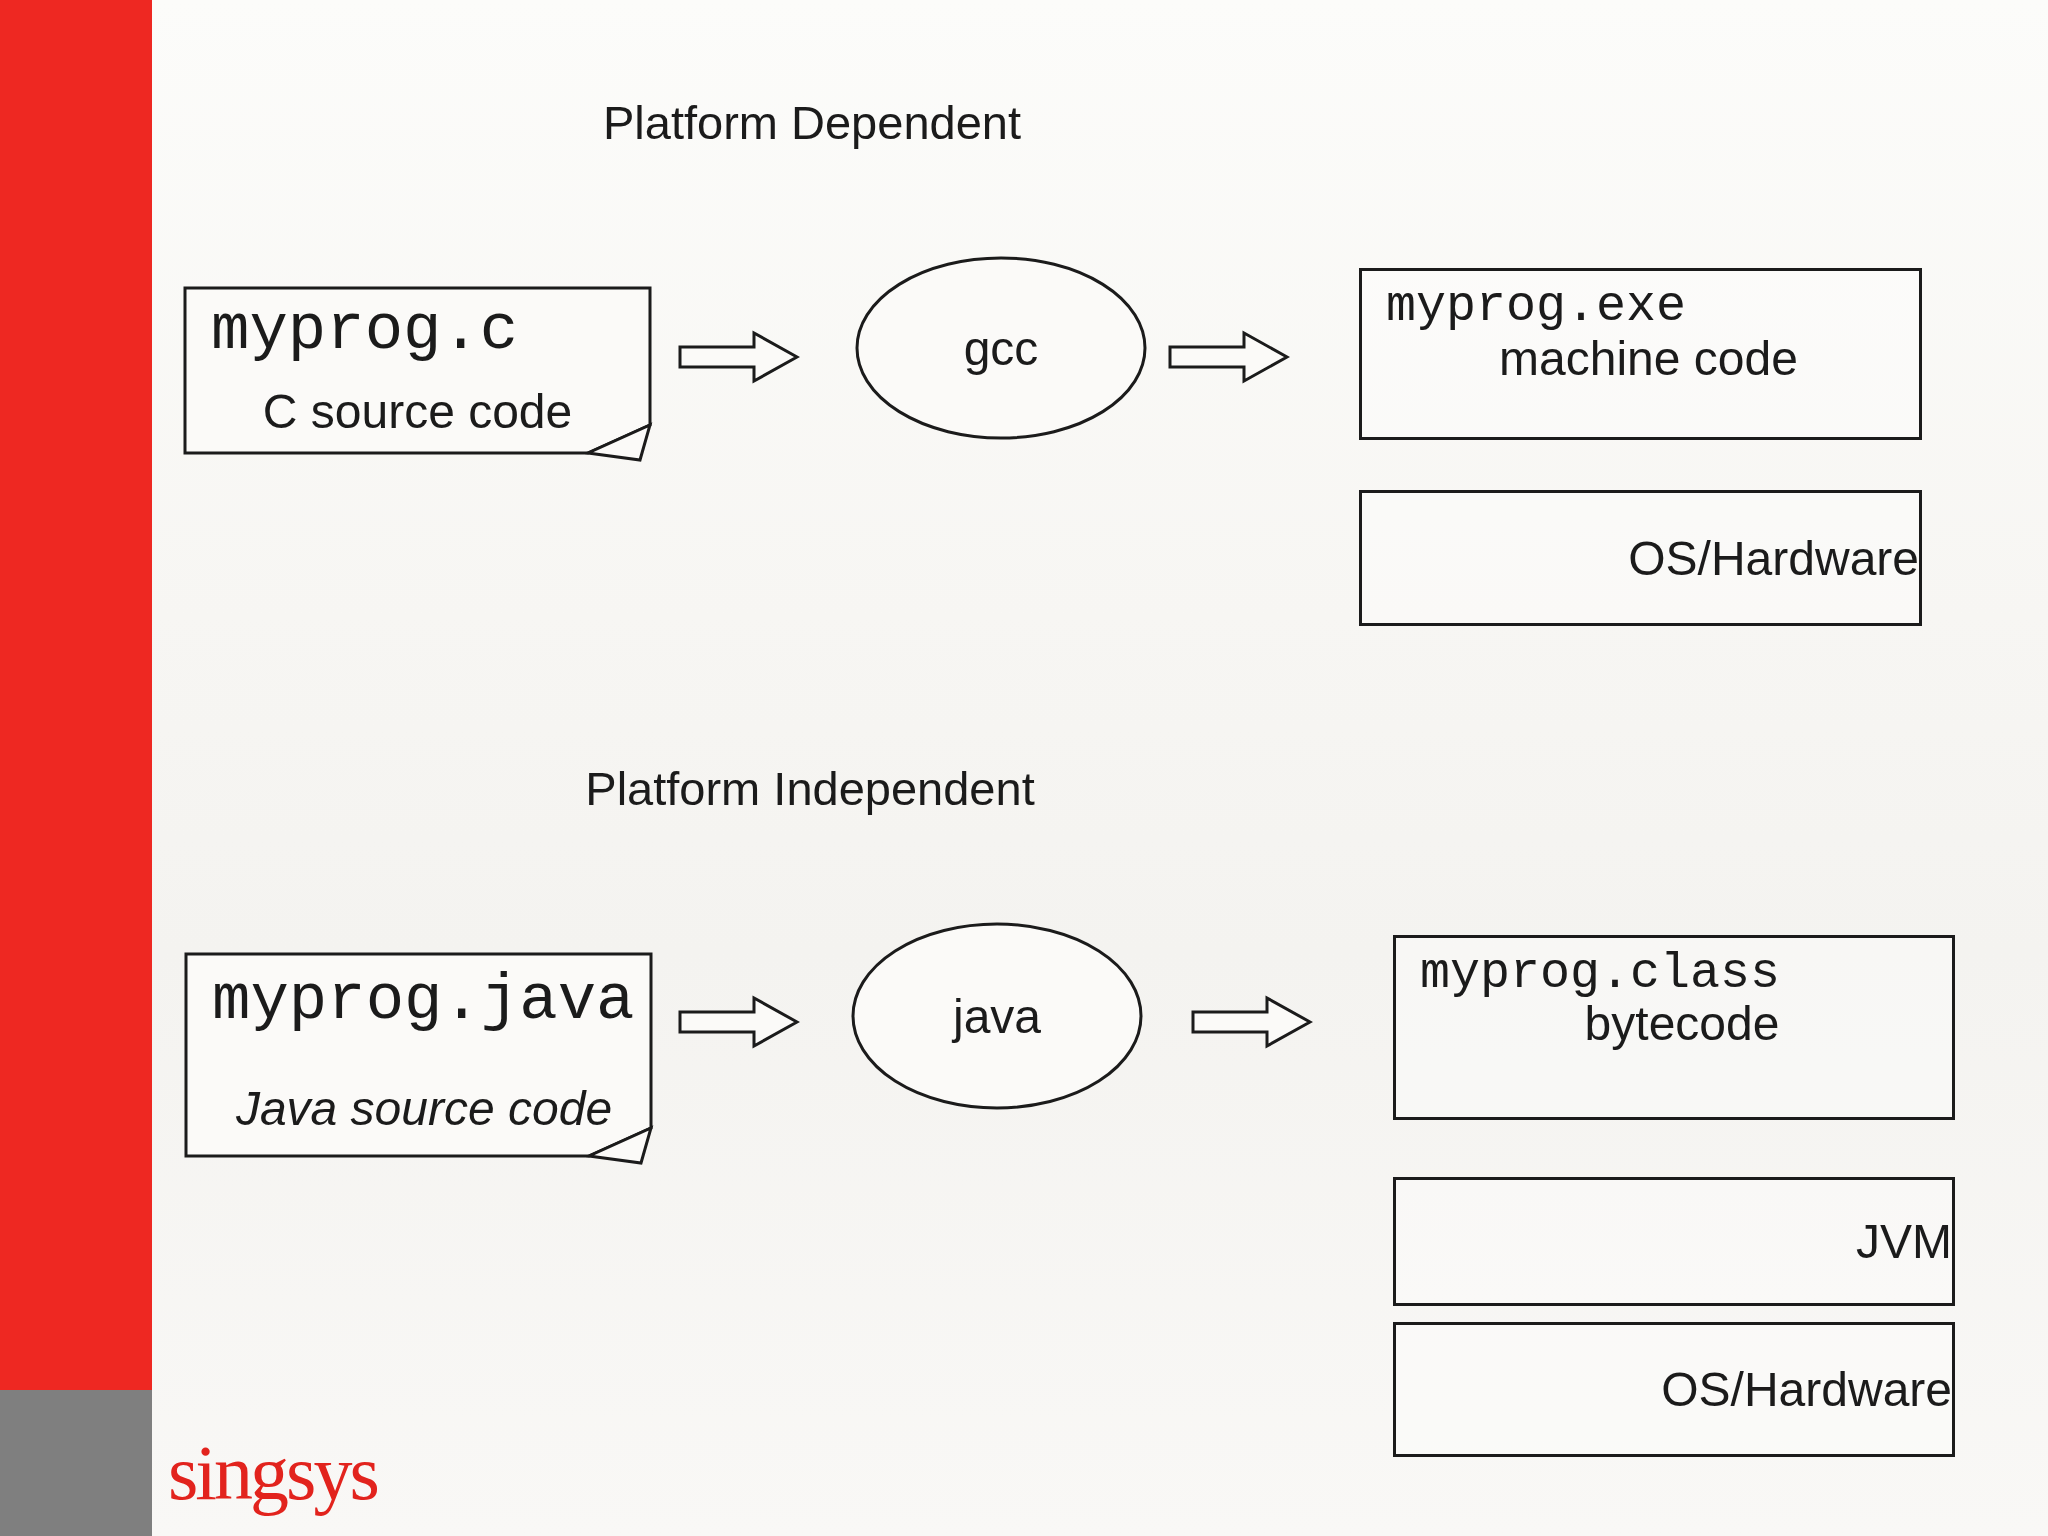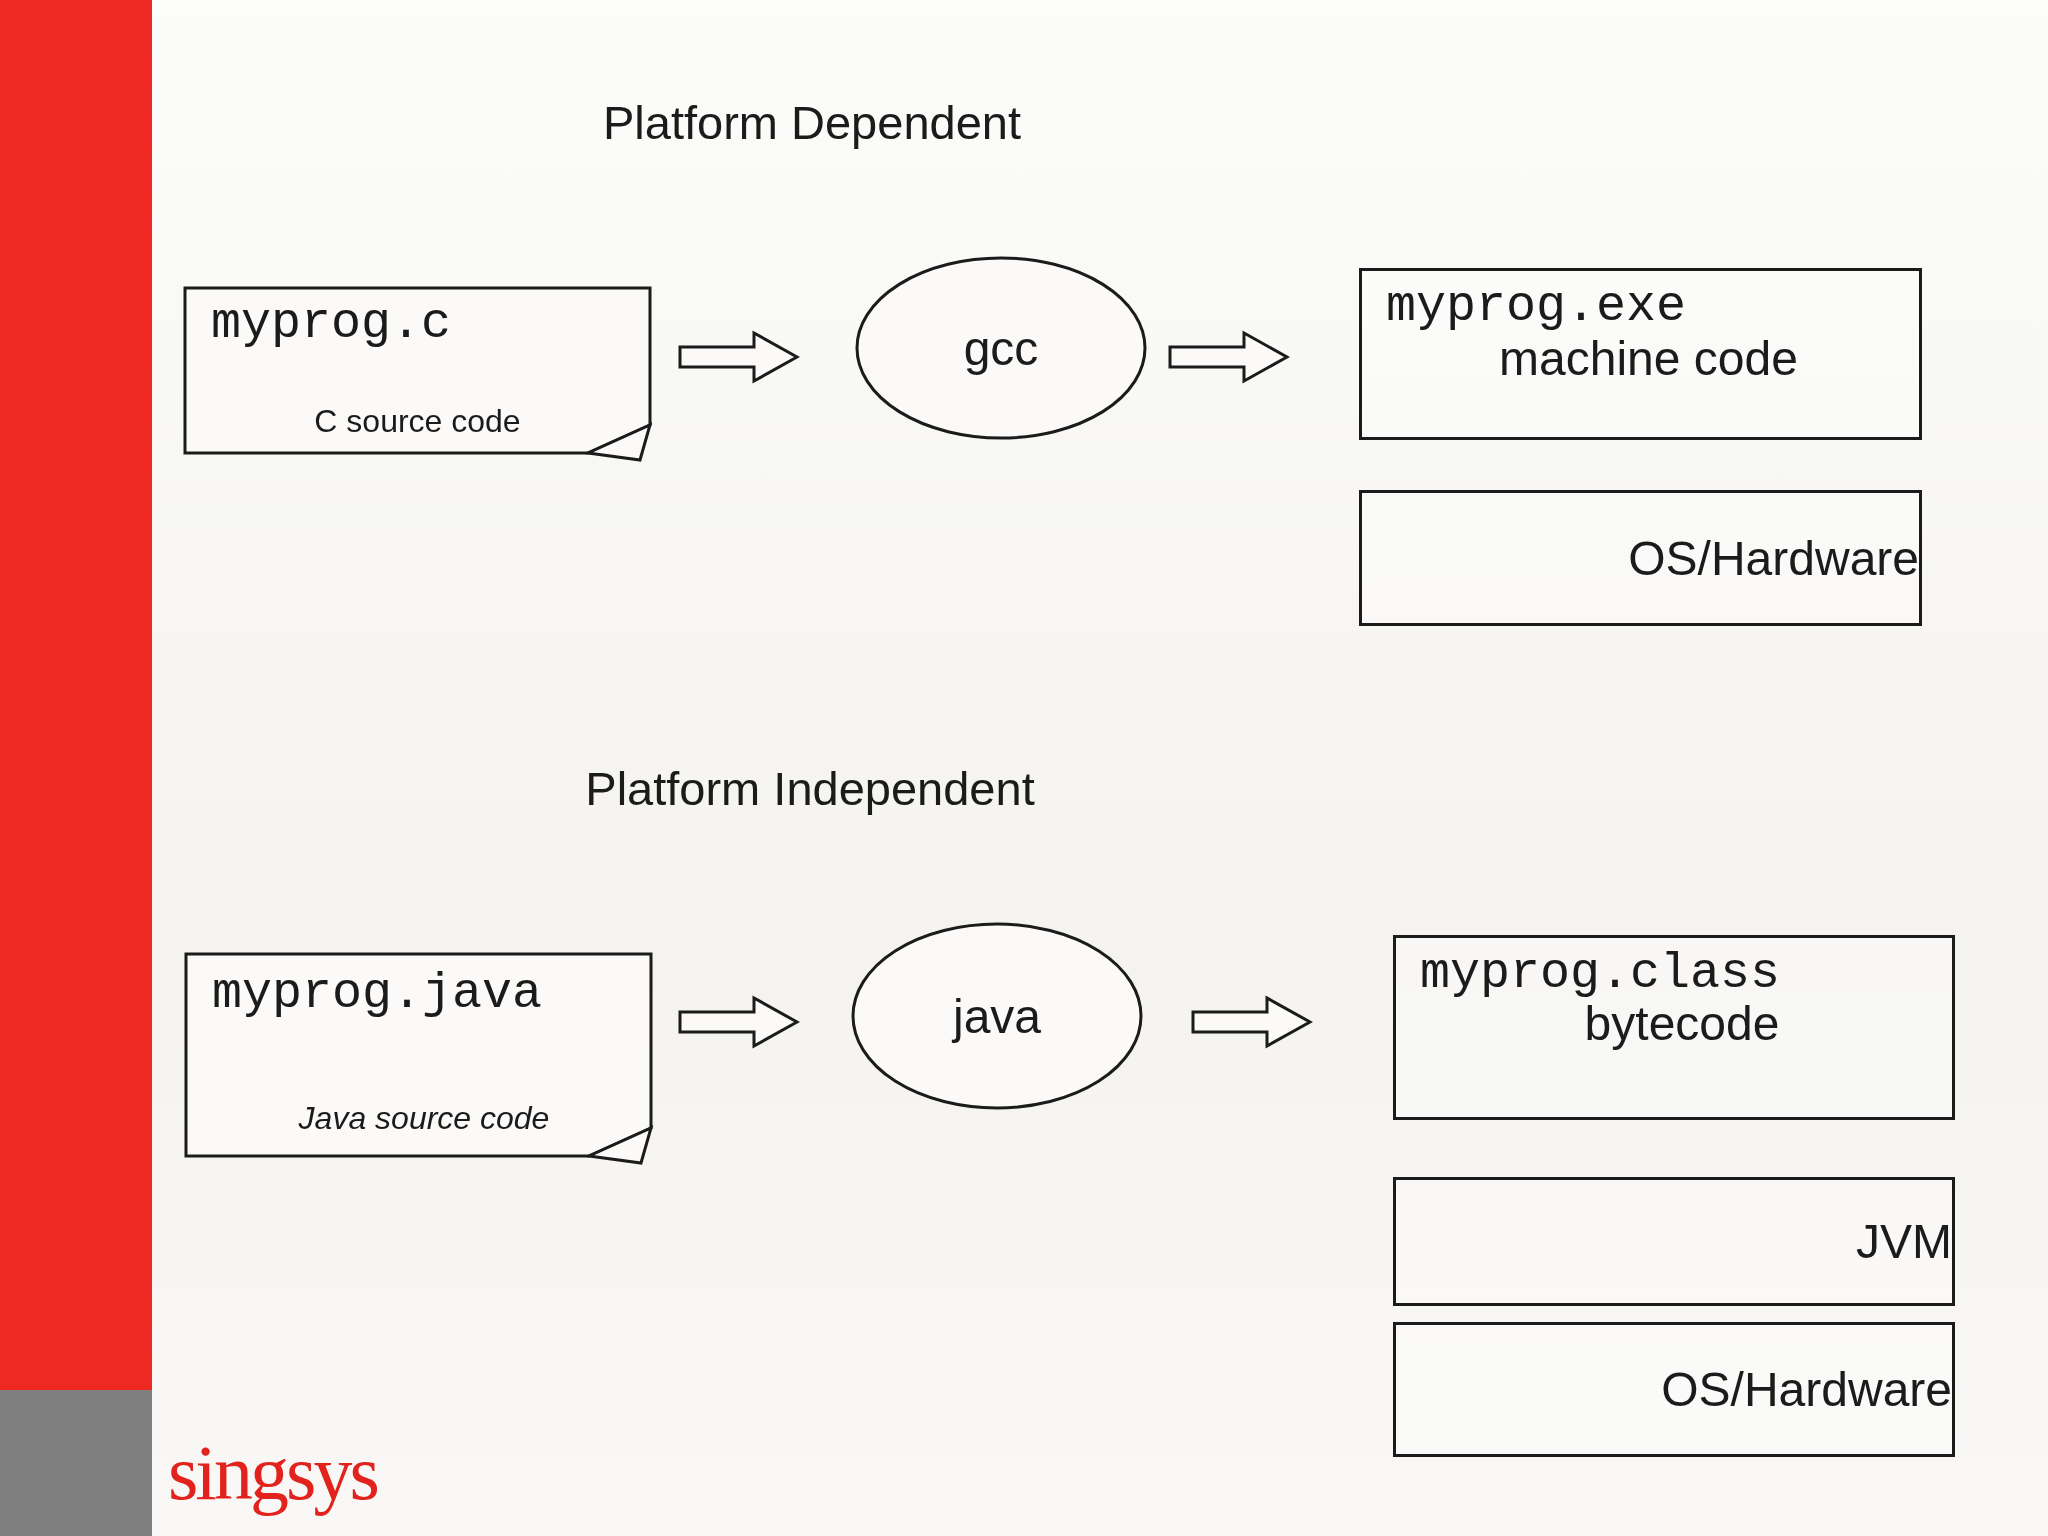--- a/index.html
+++ b/index.html
@@ -29,25 +29,25 @@
   }
   .title{
     position:absolute;width:800px;text-align:center;
     font-size:47px;line-height:1.15;color:var(--ink);
   }
   .doc{position:absolute;}
   .doc svg{position:absolute;left:0;top:0;overflow:visible;}
   .doc .fname{
     position:absolute;left:28px;top:10px;
     font-family:"Liberation Mono","DejaVu Sans Mono",monospace;
-    font-size:50px;line-height:1.1;white-space:nowrap;
+    font-size:64px;line-height:1.1;white-space:nowrap;
   }
   .doc .fcaption{
     position:absolute;left:0;right:0;text-align:center;
-    font-size:32px;line-height:1.1;margin-top:24px;
+    font-size:48px;line-height:1.1;margin-top:24px;
   }
   .panel{
     position:absolute;border:3px solid var(--ink);
     background:rgba(255,255,255,0.35);
   }
   .panel .fname{
     position:absolute;left:24px;top:8px;
     font-family:"Liberation Mono","DejaVu Sans Mono",monospace;
     font-size:50px;line-height:1.1;white-space:nowrap;
   }

